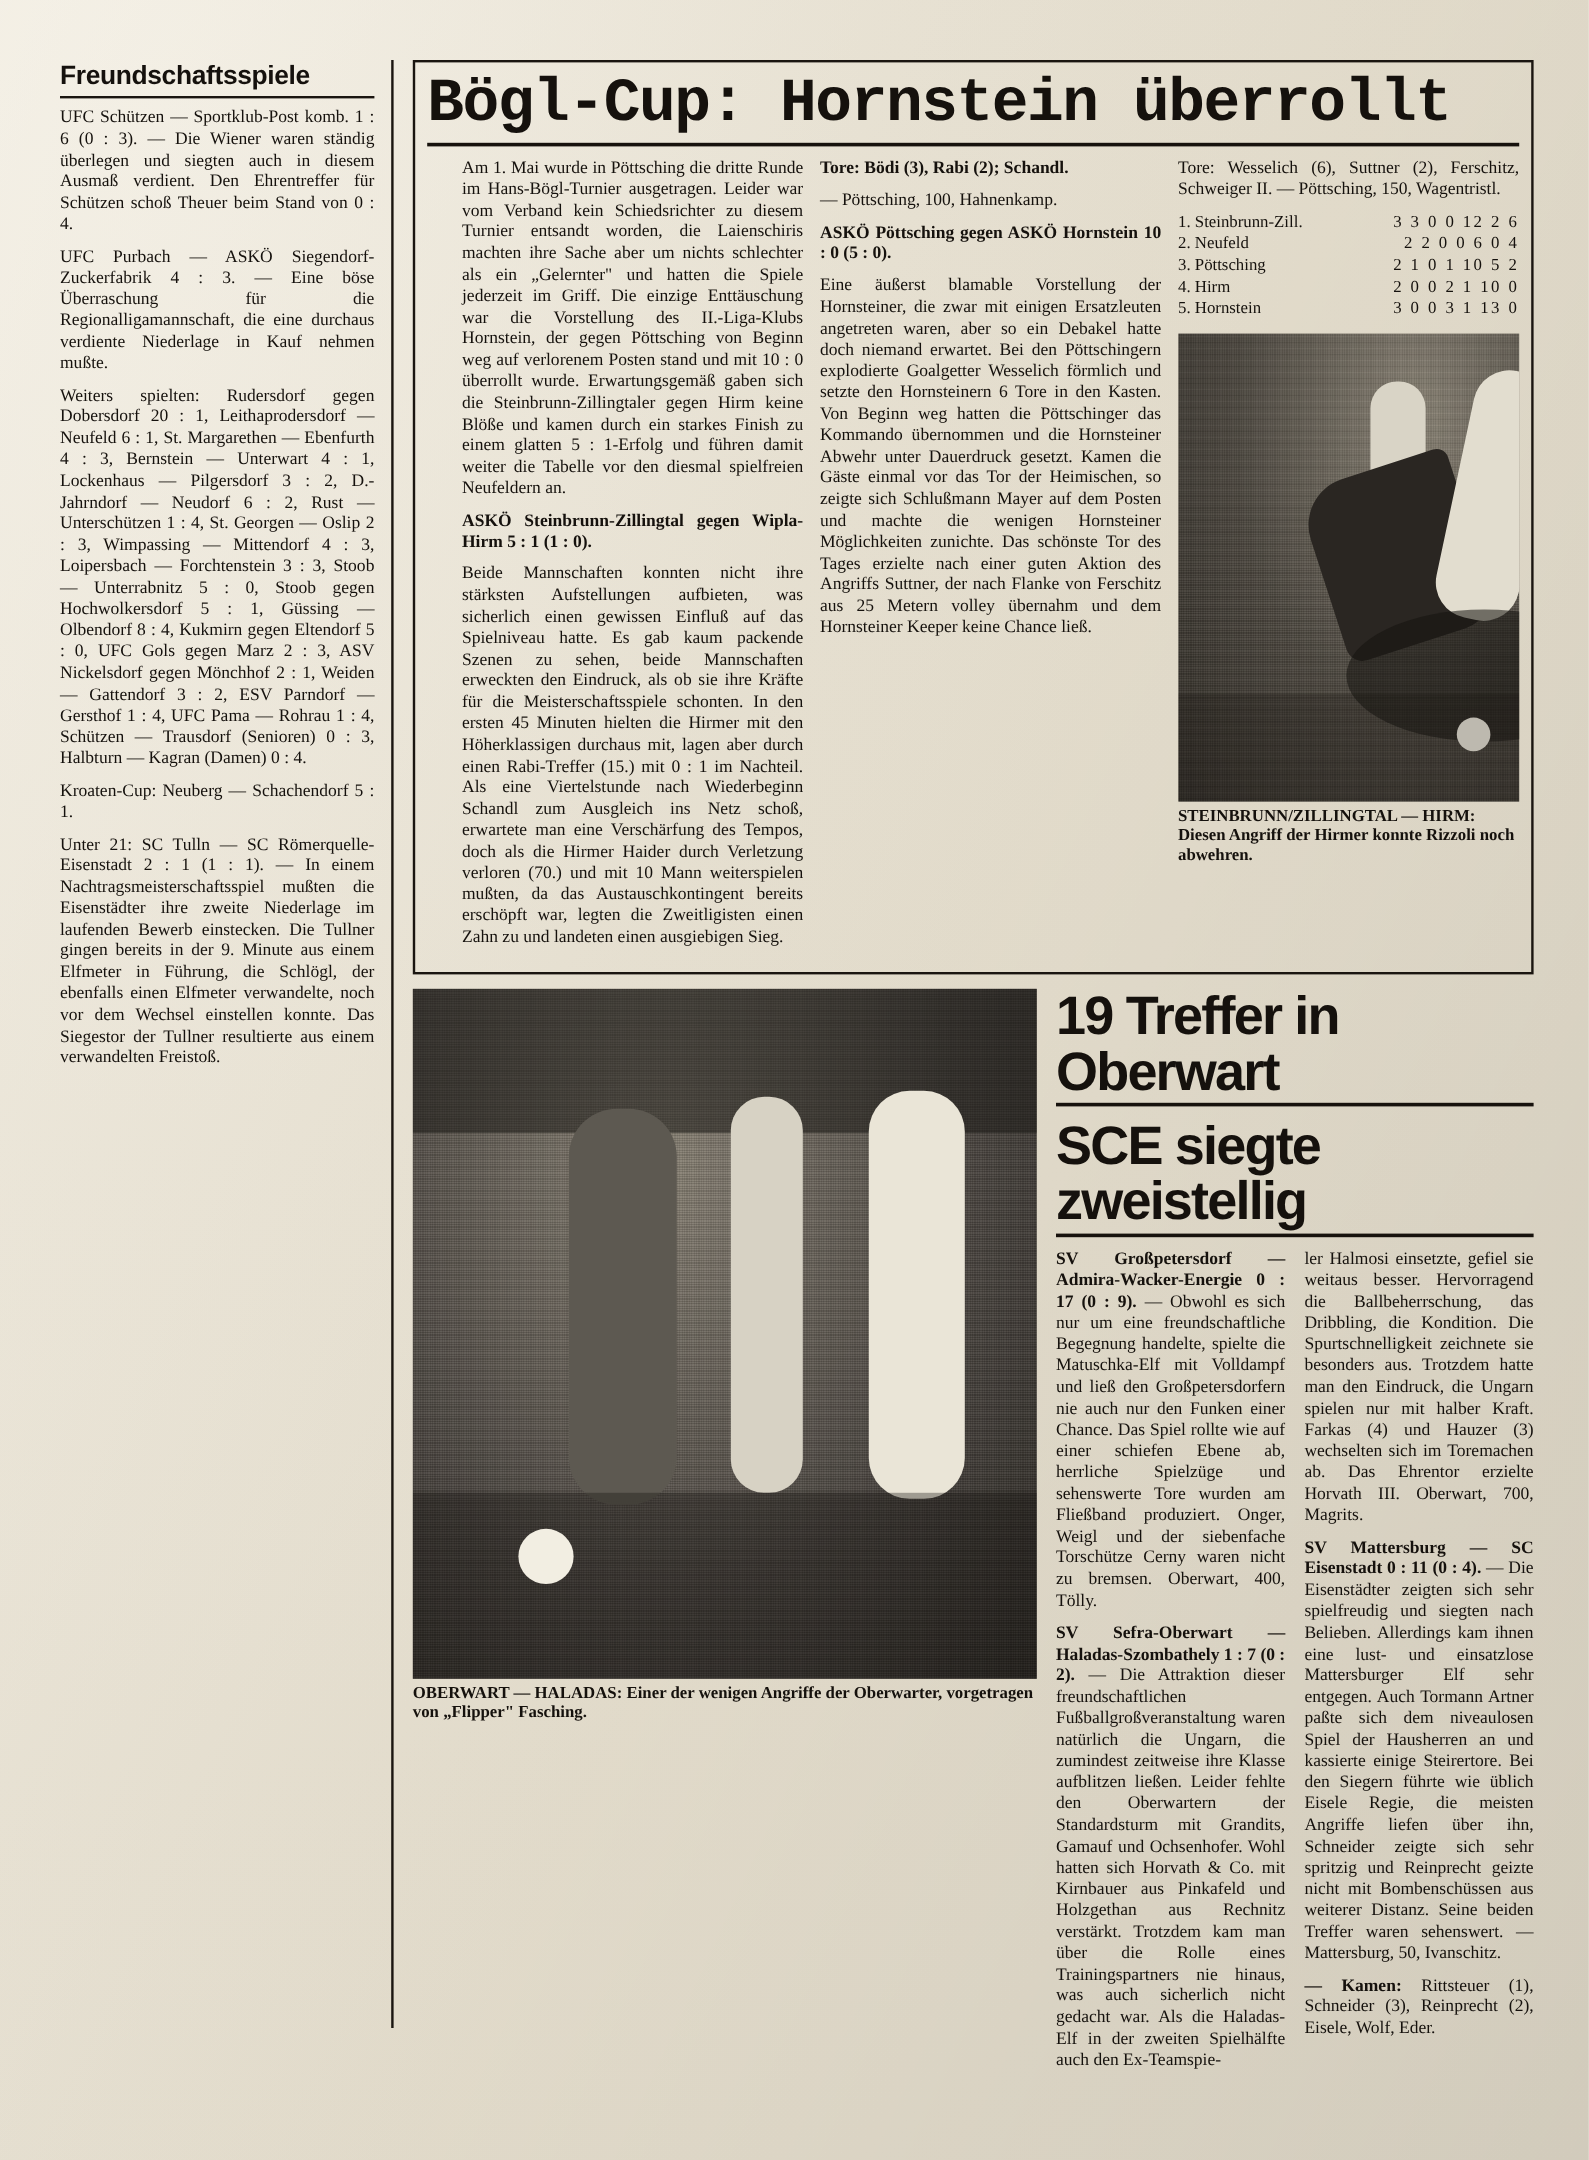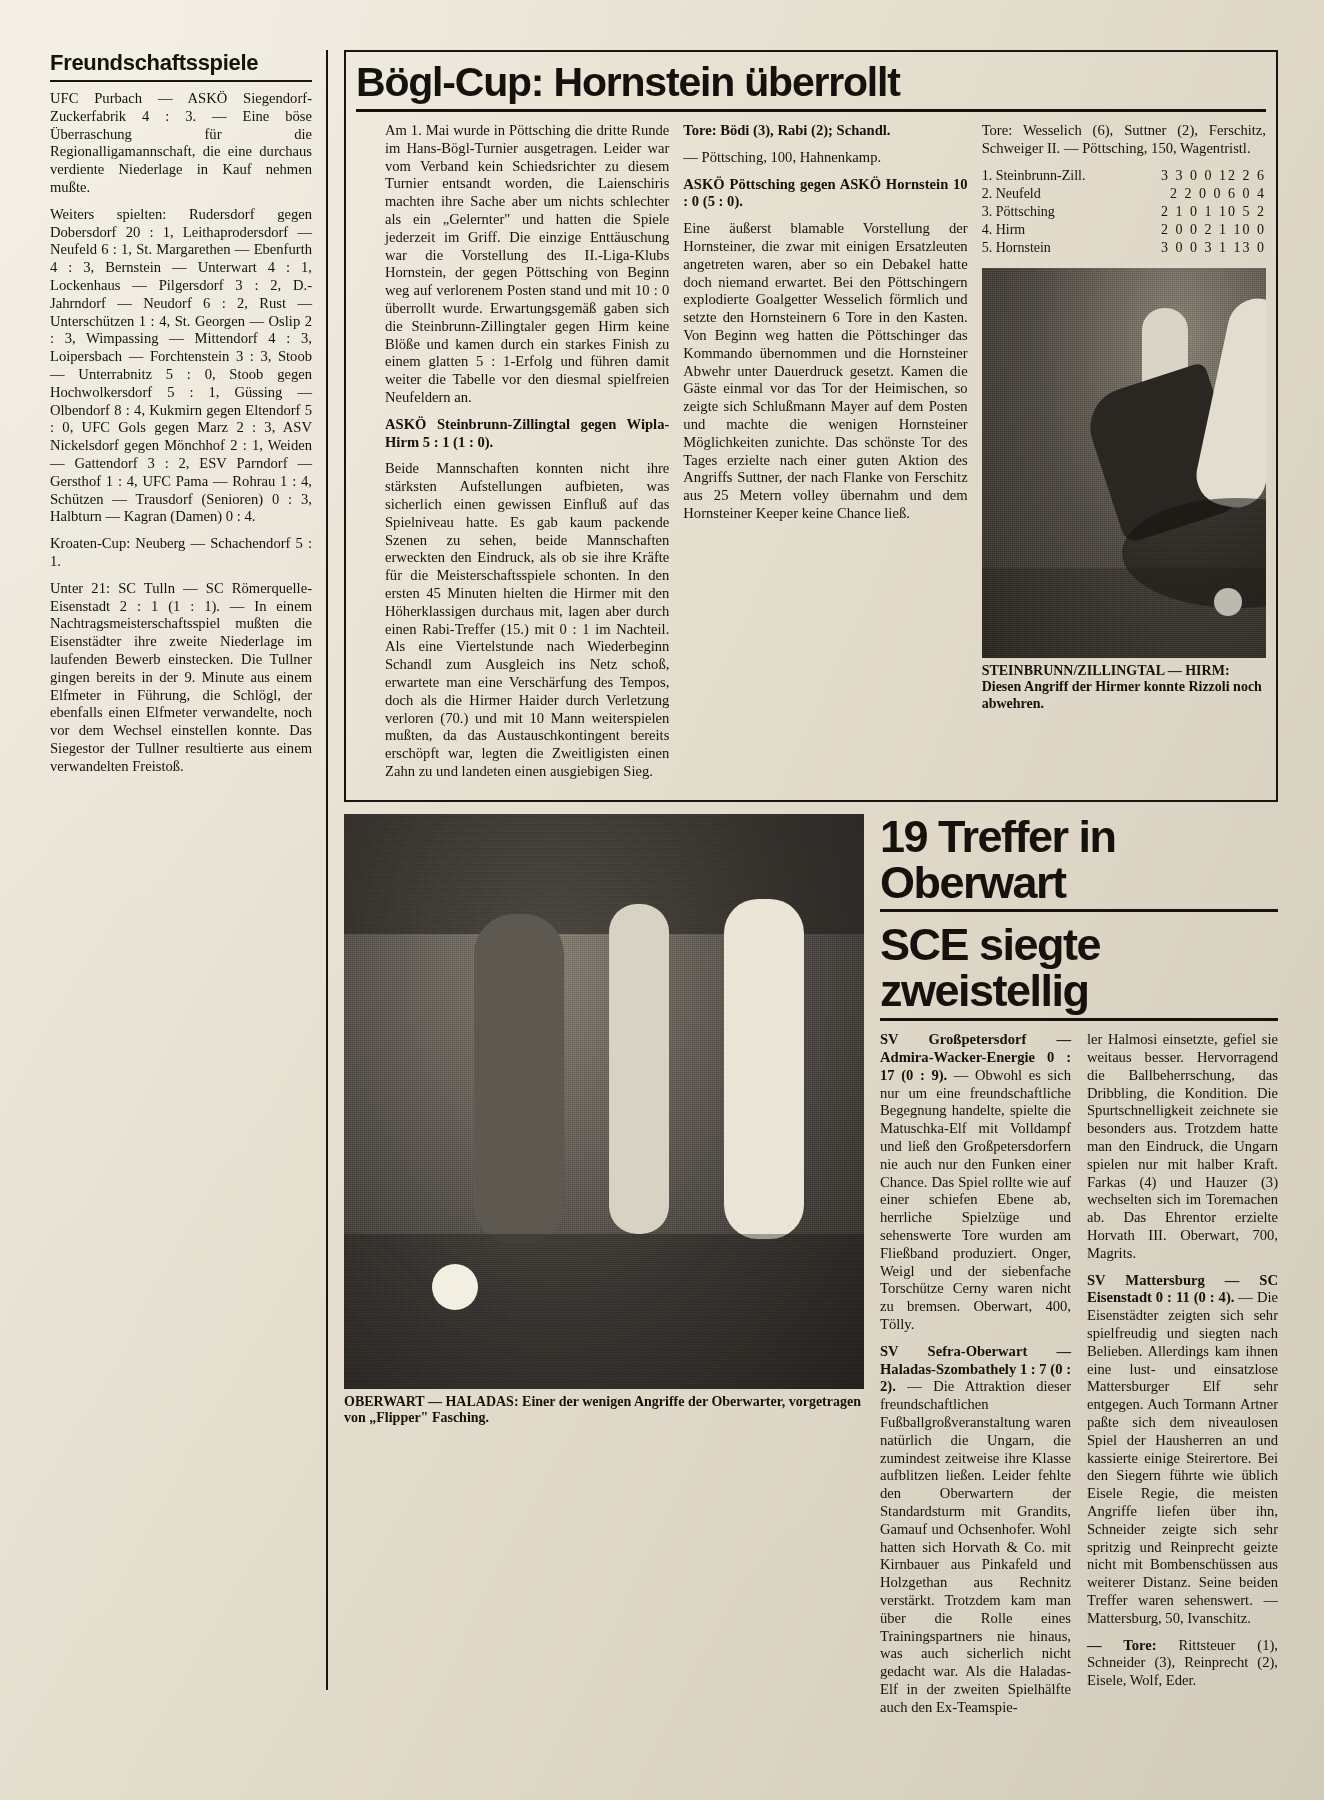--- a/index.html
+++ b/index.html
@@ -84,22 +84,22 @@
     hyphens:auto;
   }
   .p b{font-weight:bold;}
   
   .headbox{
     border:2px solid #1a1510;
     padding:8px 10px 10px 10px;
     box-sizing:border-box;
   }
   .bigheadline{
-    font-family:Liberation Sans, sans-serif;
-    font-weight:bold;font-size:41px;line-height:1;
+    font-family:Liberation Mono, monospace;
+    font-weight:bold;font-size:51px;line-height:1;
     margin:2px 0 6px 0;letter-spacing:-1.2px;
   }
   .hr-thick{border-top:3px solid #17120d;margin:4px 0 10px 0;}
   .three{
     display:flex;gap:14px;margin-left:29px;
   }
   .three .c{flex:1;}
   
   .tbl{
     font-size:14px;line-height:1.3;margin-top:8px;
@@ -150,20 +150,21 @@
 <body>
 
 <div class="page">
 
 
   <div class="body">
 
     <div class="col-left">
       <h2 class="sec">Freundschaftsspiele</h2>
       <div class="rule"></div>
+      <p class="p">UFC Schützen — Sportklub-Post komb. 1 : 6 (0 : 3). — Die Wiener waren ständig überlegen und siegten auch in diesem Ausmaß verdient. Den Ehrentreffer für Schützen schoß Theuer beim Stand von 0 : 4.</p>
       <p class="p">UFC Purbach — ASKÖ Siegendorf-Zuckerfabrik 4 : 3. — Eine böse Überraschung für die Regionalligamannschaft, die eine durchaus verdiente Niederlage in Kauf nehmen mußte.</p>
       <p class="p">Weiters spielten: Rudersdorf gegen Dobersdorf 20 : 1, Leithaprodersdorf — Neufeld 6 : 1, St. Margarethen — Ebenfurth 4 : 3, Bernstein — Unterwart 4 : 1, Lockenhaus — Pilgersdorf 3 : 2, D.-Jahrndorf — Neudorf 6 : 2, Rust — Unterschützen 1 : 4, St. Georgen — Oslip 2 : 3, Wimpassing — Mittendorf 4 : 3, Loipersbach — Forchtenstein 3 : 3, Stoob — Unterrabnitz 5 : 0, Stoob gegen Hochwolkersdorf 5 : 1, Güssing — Olbendorf 8 : 4, Kukmirn gegen Eltendorf 5 : 0, UFC Gols gegen Marz 2 : 3, ASV Nickelsdorf gegen Mönchhof 2 : 1, Weiden — Gattendorf 3 : 2, ESV Parndorf — Gersthof 1 : 4, UFC Pama — Rohrau 1 : 4, Schützen — Trausdorf (Senioren) 0 : 3, Halbturn — Kagran (Damen) 0 : 4.</p>
       <p class="p">Kroaten-Cup: Neuberg — Schachendorf 5 : 1.</p>
       <p class="p">Unter 21: SC Tulln — SC Römerquelle-Eisenstadt 2 : 1 (1 : 1). — In einem Nachtragsmeisterschaftsspiel mußten die Eisenstädter ihre zweite Niederlage im laufenden Bewerb einstecken. Die Tullner gingen bereits in der 9. Minute aus einem Elfmeter in Führung, die Schlögl, der ebenfalls einen Elfmeter verwandelte, noch vor dem Wechsel einstellen konnte. Das Siegestor der Tullner resultierte aus einem verwandelten Freistoß.</p>
     </div>
 
     <div class="col-right">
 
       <div class="headbox">
         <div class="bigheadline">Bögl-Cup: Hornstein überrollt</div>
@@ -242,21 +243,21 @@
           <div class="hr-thick"></div>
 
           <div class="twocol">
             <div class="c">
               <p class="p"><b>SV Großpetersdorf — Admira-Wacker-Energie 0 : 17 (0 : 9).</b><span> — Obwohl es sich nur um eine freundschaftliche Begegnung handelte, spielte die Matuschka-Elf mit Volldampf und ließ den Großpetersdorfern nie auch nur den Funken einer Chance. Das Spiel rollte wie auf einer schiefen Ebene ab, herrliche Spielzüge und sehenswerte Tore wurden am Fließband produziert. Onger, Weigl und der siebenfache Torschütze Cerny waren nicht zu bremsen. Oberwart, 400, Tölly.</span></p>
               <p class="p"><b>SV Sefra-Oberwart — Haladas-Szombathely 1 : 7 (0 : 2).</b><span> — Die Attraktion dieser freundschaftlichen Fußballgroßveranstaltung waren natürlich die Ungarn, die zumindest zeitweise ihre Klasse aufblitzen ließen. Leider fehlte den Oberwartern der Standardsturm mit Grandits, Gamauf und Ochsenhofer. Wohl hatten sich Horvath &amp; Co. mit Kirnbauer aus Pinkafeld und Holzgethan aus Rechnitz verstärkt. Trotzdem kam man über die Rolle eines Trainingspartners nie hinaus, was auch sicherlich nicht gedacht war. Als die Haladas-Elf in der zweiten Spielhälfte auch den Ex-Teamspie-</span></p>
             </div>
             <div class="c">
               <p class="p"><span>ler Halmosi einsetzte, gefiel sie weitaus besser. Hervorragend die Ballbeherrschung, das Dribbling, die Kondition. Die Spurtschnelligkeit zeichnete sie besonders aus. Trotzdem hatte man den Eindruck, die Ungarn spielen nur mit halber Kraft. Farkas (4) und Hauzer (3) wechselten sich im Toremachen ab. Das Ehrentor erzielte Horvath III. Oberwart, 700, Magrits.</span></p>
               <p class="p"><b>SV Mattersburg — SC Eisenstadt 0 : 11 (0 : 4).</b><span> — Die Eisenstädter zeigten sich sehr spielfreudig und siegten nach Belieben. Allerdings kam ihnen eine lust- und einsatzlose Mattersburger Elf sehr entgegen. Auch Tormann Artner paßte sich dem niveaulosen Spiel der Hausherren an und kassierte einige Steirertore. Bei den Siegern führte wie üblich Eisele Regie, die meisten Angriffe liefen über ihn, Schneider zeigte sich sehr spritzig und Reinprecht geizte nicht mit Bombenschüssen aus weiterer Distanz. Seine beiden Treffer waren sehenswert. — Mattersburg, 50, Ivanschitz.</span></p>
-              <p class="p"><b>— Tore:</b><span> Rittsteuer (1), Schneider (3), Reinprecht (2), Eisele, Wolf, Eder.</span></p>
+              <p class="p"><b>— Kamen:</b><span> Rittsteuer (1), Schneider (3), Reinprecht (2), Eisele, Wolf, Eder.</span></p>
             </div>
           </div>
         </div>
       </div>
 
     </div>
   </div>
 </div>
 
 </body></html>

